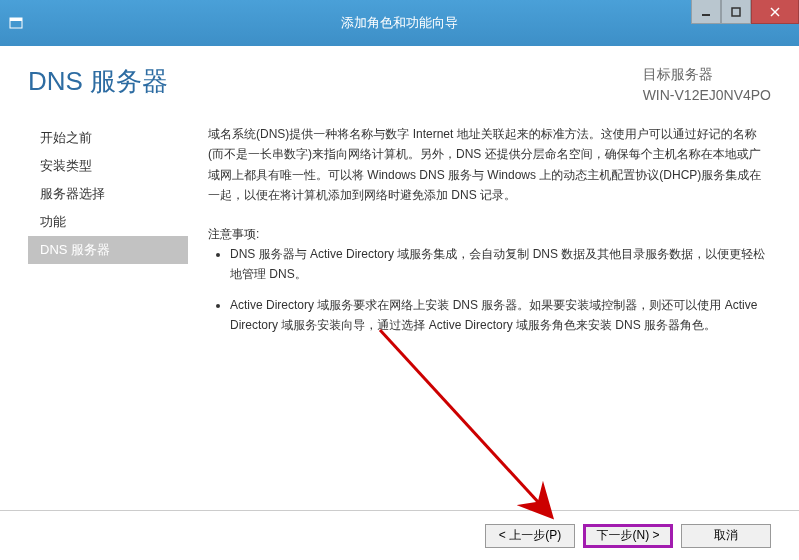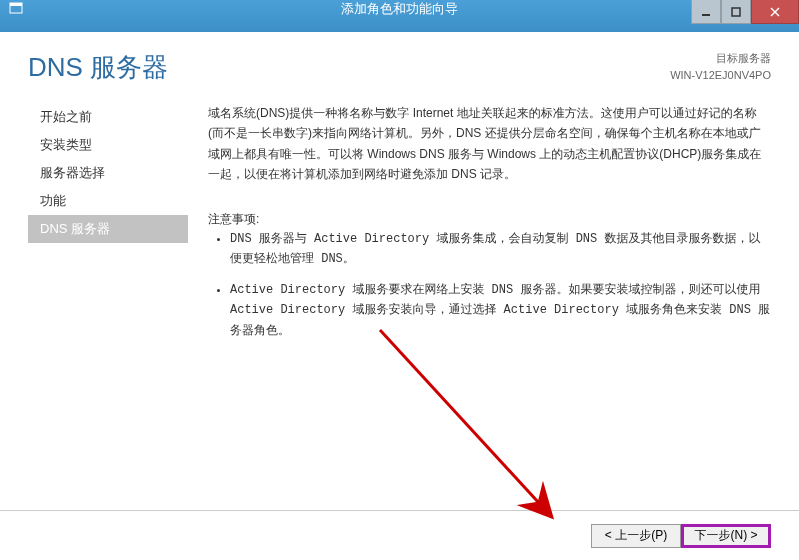--- a/index.html
+++ b/index.html
@@ -1,38 +1,38 @@
 <!DOCTYPE html>
 <html><head>
 <meta charset="utf-8">
 <style>
 * { margin: 0; padding: 0; box-sizing: border-box; }
 body { font-family: "Microsoft YaHei", "Segoe UI", sans-serif; font-size: 12px; background: #fff; width: 799px; height: 560px; overflow: hidden; position: relative; }
-.titlebar { height: 32px; background: linear-gradient(#4aa0d8, #3d8fc7); display: flex; color: #fff; position: relative; }
+.titlebar { height: 46px; background: linear-gradient(#4aa0d8, #3d8fc7); display: flex; align-items: center; color: #fff; position: relative; }
 .titlebar-icon { width: 16px; height: 16px; margin-left: 8px; display: flex; align-items: center; justify-content: center; }
 .titlebar-title { position: absolute; left: 50%; transform: translateX(-50%); font-size: 13px; }
 .titlebar-buttons { margin-left: auto; display: flex; height: 100%; }
 .titlebar-btn { width: 30px; height: 24px; display: flex; align-items: center; justify-content: center; border: 1px solid rgba(0,0,0,0.2); border-top: none; cursor: pointer; }
 .titlebar-btn.min { background: #b9c6cf; }
 .titlebar-btn.max { background: #b9c6cf; }
 .titlebar-btn.close { background: #c75050; color: #fff; width: 48px; }
 .header-section { padding: 18px 28px 10px 28px; display: flex; justify-content: space-between; align-items: flex-start; }
 .page-title { font-size: 26px; color: #2d6ca2; font-weight: 300; }
-.target-info { text-align: right; font-size: 11px; color: #666; line-height: 1.5; }
+.target-info { font-size: 14px; color: #666; line-height: 1.5; }
 .main-body { display: flex; padding: 0 28px; }
 .sidebar { width: 160px; padding-top: 8px; }
 .sidebar-item { padding: 5px 12px; font-size: 13px; color: #333; cursor: pointer; }
 .sidebar-item.active { background: #c2c2c2; color: #fff; }
 .main-content { flex: 1; padding: 8px 0 0 20px; font-size: 12px; color: #333; line-height: 1.7; }
-.intro-text { margin-bottom: 24px; }
+.intro-text { margin-bottom: 18px; }
 .section-label { margin-bottom: 0; }
 .bullet-list { list-style: disc; padding-left: 22px; }
-.bullet-list li { margin-bottom: 10px; font-family: Liberation Mono, monospace; }
+.bullet-list li { margin-bottom: 10px; }
 .more-info-link { color: #0066cc; cursor: pointer; margin-top: 180px; display: inline-block; }
-.button-bar { position: absolute; bottom: 0; left: 0; right: 0; height: 50px; border-top: 1px solid #ccc; display: flex; align-items: center; justify-content: flex-end; padding-right: 28px; gap: 0; background: #fff; padding-left: 24px; }
+.button-bar { position: absolute; bottom: 0; left: 0; right: 0; height: 50px; border-top: 1px solid #ccc; display: flex; align-items: center; justify-content: flex-end; padding-right: 28px; gap: 8px; background: #fff; padding-left: 24px; }
 .btn { min-width: 90px; height: 24px; border: 1px solid #999; background: #f0f0f0; font-size: 12px; cursor: pointer; padding: 0 10px; }
 .btn.disabled { color: #999; border-color: #ccc; cursor: default; }
 .btn.highlight { border: 3px solid #a21caf; }
 .arrow-annotation { position: absolute; pointer-events: none; }
 </style>
 </head>
 <body>
 
 <div class="titlebar">
   <span class="titlebar-icon">
@@ -85,20 +85,21 @@
       <li>DNS 服务器与 Active Directory 域服务集成，会自动复制 DNS 数据及其他目录服务数据，以便更轻松地管理 DNS。</li>
       <li>Active Directory 域服务要求在网络上安装 DNS 服务器。如果要安装域控制器，则还可以使用 Active Directory 域服务安装向导，通过选择 Active Directory 域服务角色来安装 DNS 服务器角色。</li>
     </ul>
     <a class="more-info-link">有关 DNS 服务器的更多信息</a>
   </div>
 </div>
 
 <div class="button-bar">
   <button class="btn">&lt; 上一步(P)</button>
   <button class="btn highlight">下一步(N) &gt;</button>
+  <button class="btn">取消</button>
 </div>
 
 <svg class="arrow-annotation" style="left:370px; top:320px;" width="220" height="220">
   <defs>
       <marker id="ah" markerWidth="12" markerHeight="12" refX="10" refY="6" orient="auto">
         <path d="M0,0 L12,6 L0,12 L4,6 Z" fill="#cc0000"></path>
       </marker>
     </defs>
   <line x1="10" y1="10" x2="180" y2="195" stroke="#cc0000" stroke-width="3" marker-end="url(#ah)"></line>
 </svg>

